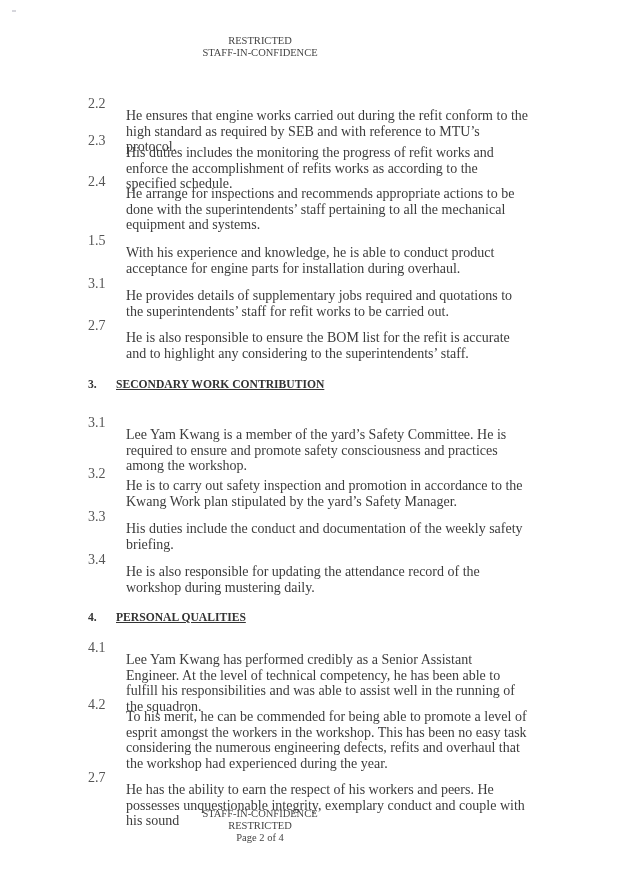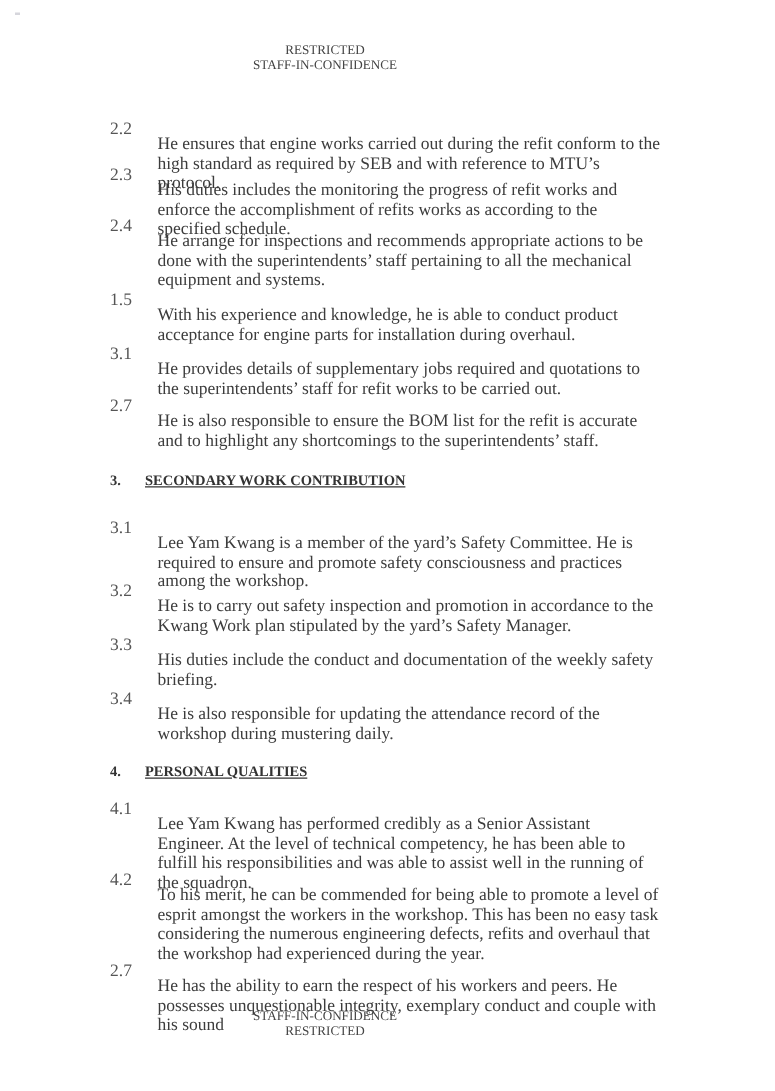--- a/index.html
+++ b/index.html
@@ -51,21 +51,21 @@
 <div class="para" style="top:233px">
   <span class="num">1.5</span>
   <span class="text">With his experience and knowledge, he is able to conduct product acceptance for engine parts for installation during overhaul.</span>
 </div>
 <div class="para" style="top:276px">
   <span class="num">3.1</span>
   <span class="text">He provides details of supplementary jobs required and quotations to the superintendents’ staff for refit works to be carried out.</span>
 </div>
 <div class="para" style="top:318px">
   <span class="num">2.7</span>
-  <span class="text">He is also responsible to ensure the BOM list for the refit is accurate and to highlight any shortcomings to the superintendents’ staff.</span>
+  <span class="text">He is also responsible to ensure the BOM list for the refit is accurate and to highlight any considering to the superintendents’ staff.</span>
 </div>
 
 <div class="heading" style="top:378px">
   <span class="num">3.</span>
   <span class="text">SECONDARY WORK CONTRIBUTION</span>
 </div>
 <div class="para" style="top:415px">
   <span class="num">3.1</span>
   <span class="text">Lee Yam Kwang is a member of the yard’s Safety Committee.  He is required to ensure and promote safety consciousness and practices among the workshop.</span>
 </div>
@@ -95,13 +95,14 @@
   <span class="text">To his merit, he can be commended for being able to promote a level of esprit amongst the workers in the workshop.  This has been no easy task considering the numerous engineering defects, refits and overhaul that the workshop had experienced during the year.</span>
 </div>
 <div class="para" style="top:770px">
   <span class="num">2.7</span>
   <span class="text">He has the ability to earn the respect of his workers and peers.  He possesses unquestionable integrity, exemplary conduct and couple with his sound</span>
 </div>
 
 <div class="footer">
   <div>STAFF-IN-CONFIDENCE</div>
   <div>RESTRICTED</div>
+  <div>Page 2 of 4</div>
 </div>
 
 </body></html>

